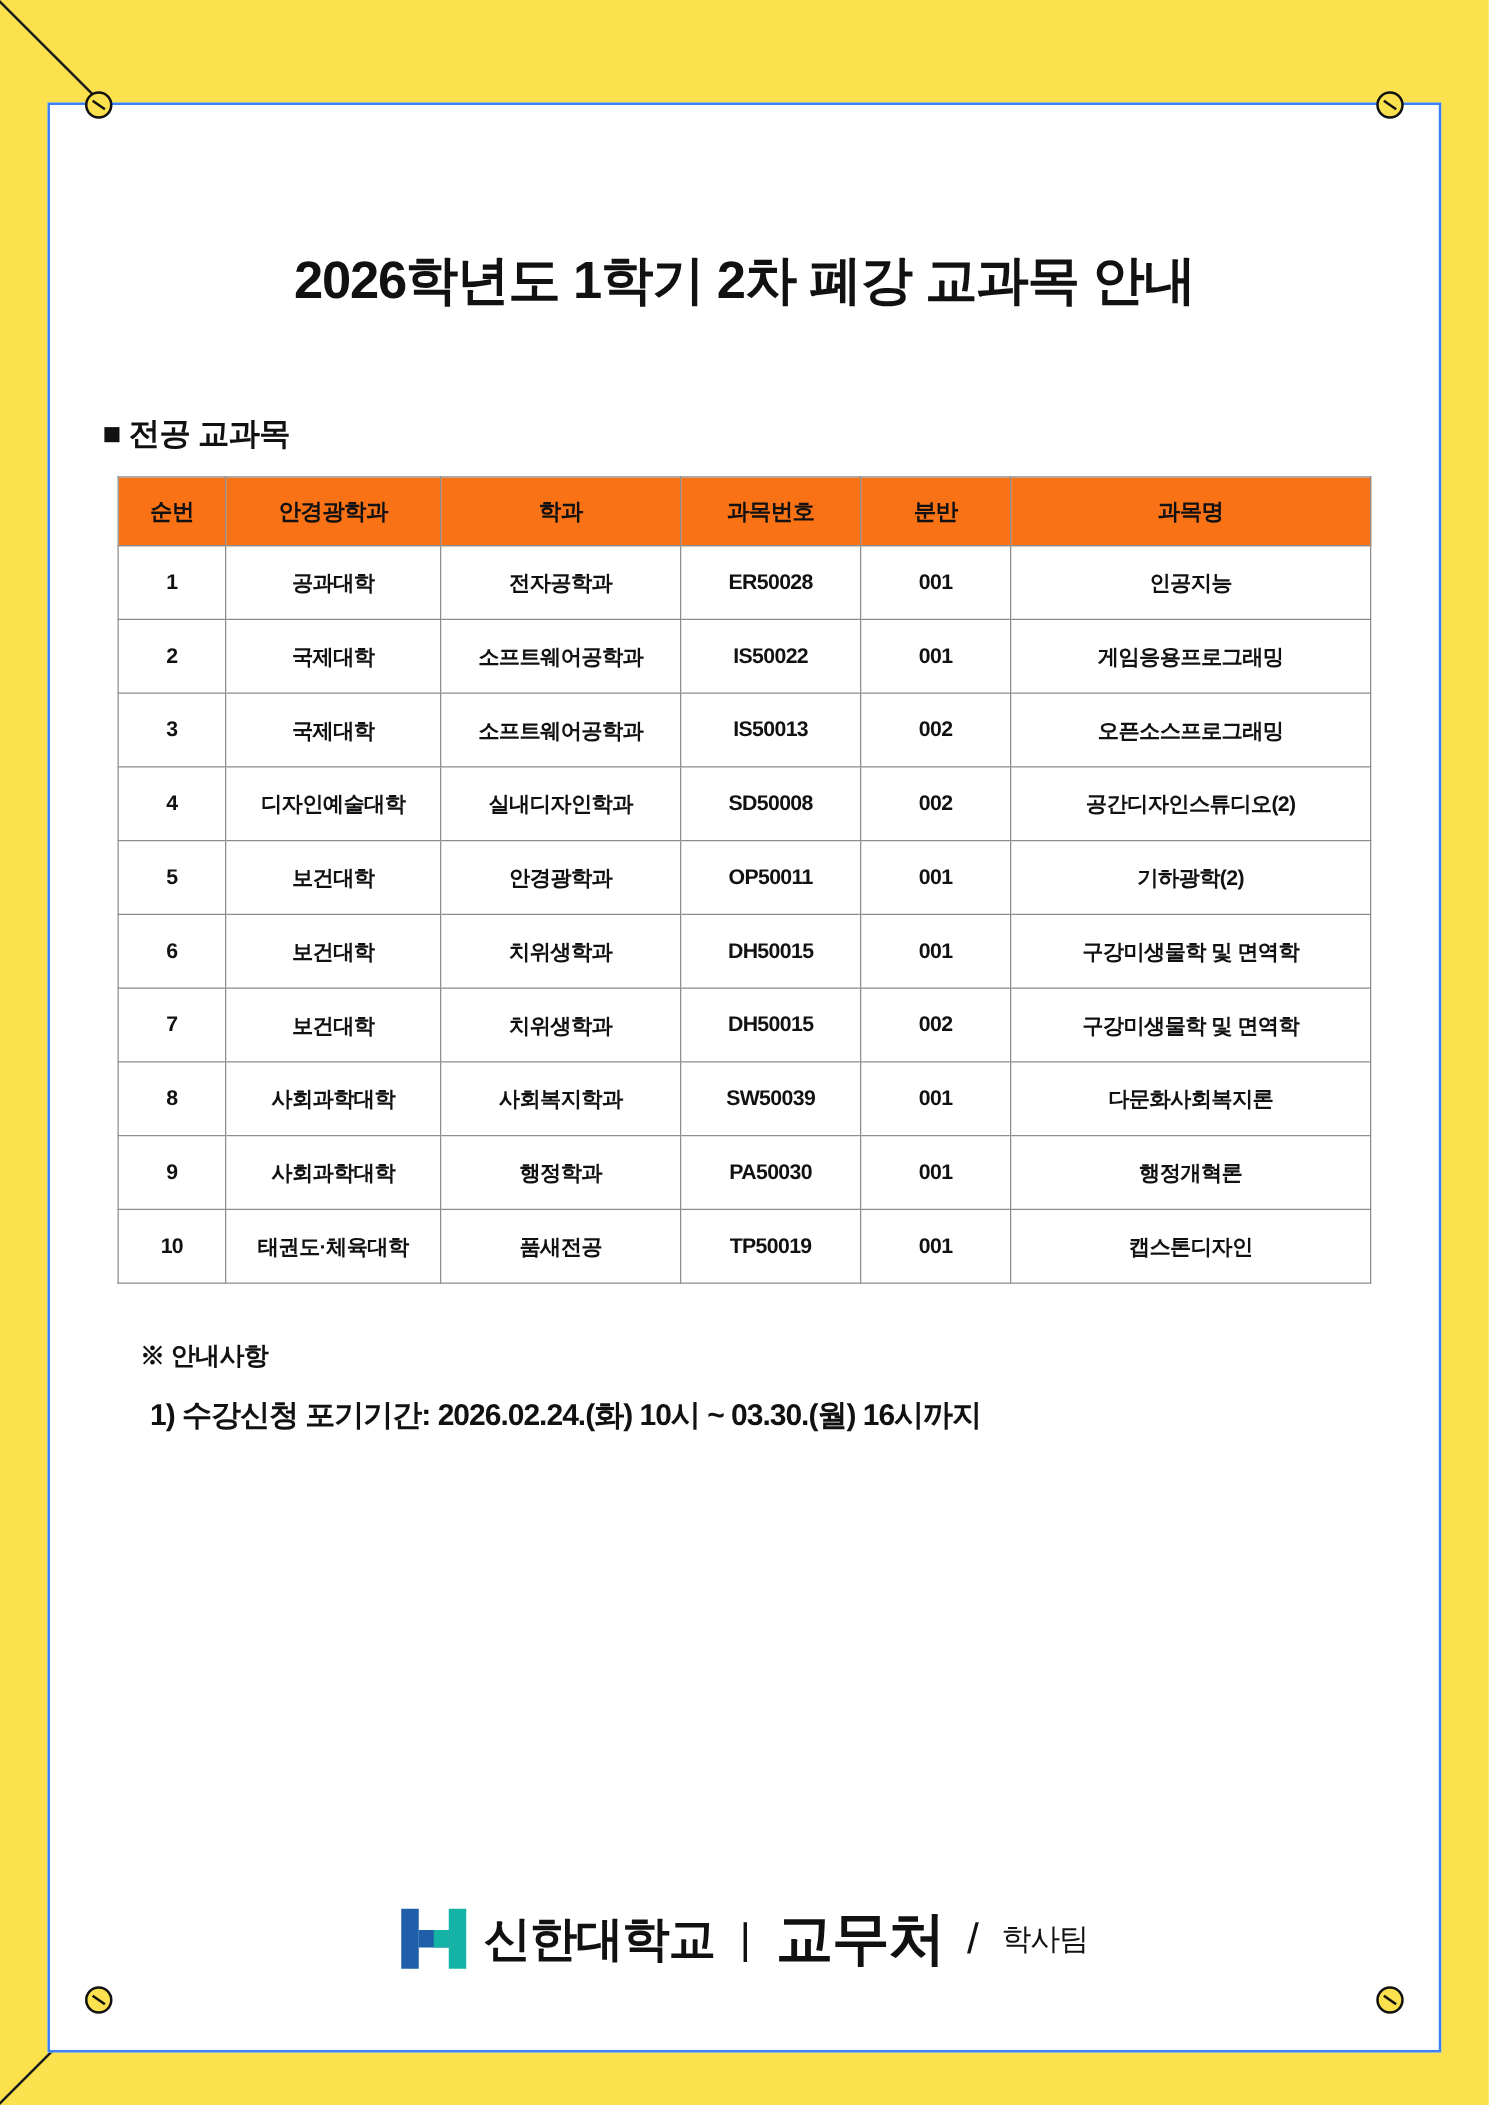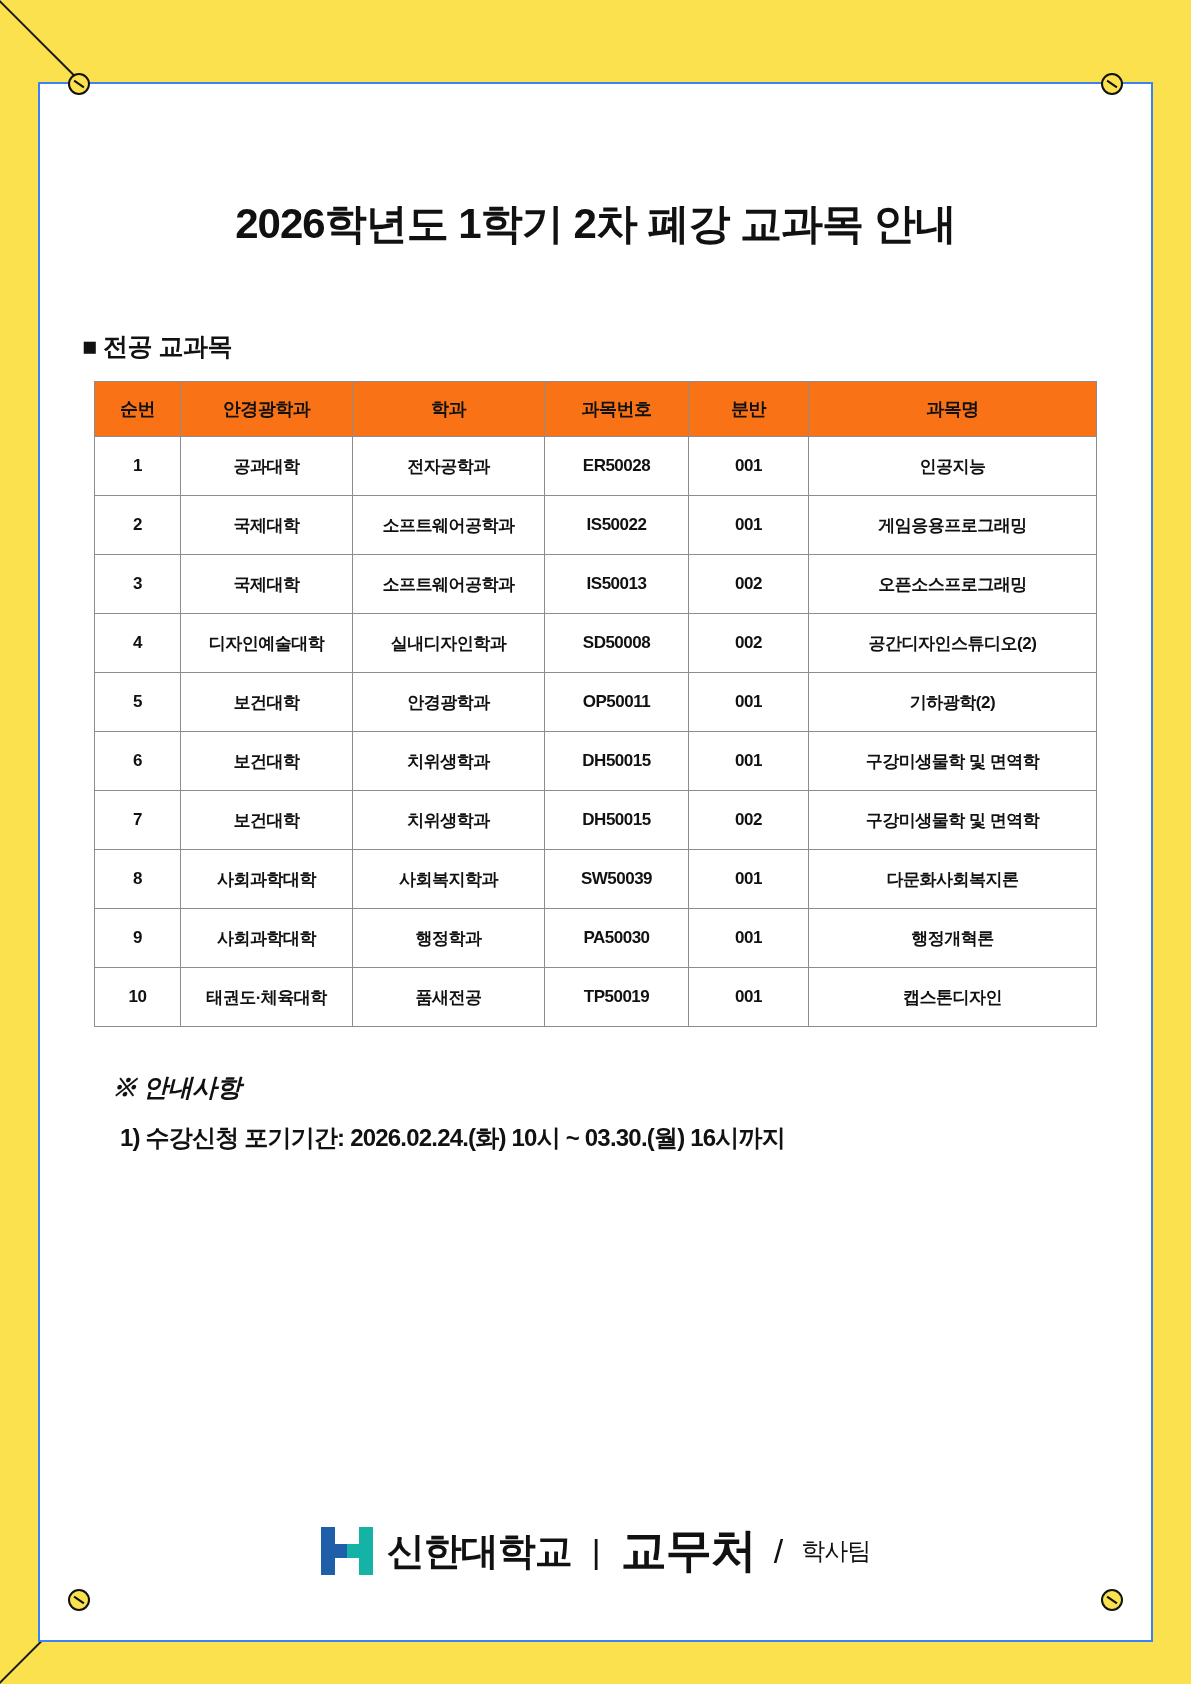--- a/index.html
+++ b/index.html
@@ -108,24 +108,23 @@
   .col-dept  { width: 192px; }
   .col-code  { width: 144px; }
   .col-sec   { width: 120px; }
   .col-name  { width: 288px; }
 
   .notes {
     margin: 44px 0 0 72px;
     color: #111;
   }
   .notes .note-title {
-    font-size: 25px;
+    font-size: 20px;
     font-weight: 600;
     letter-spacing: -0.5px;
-    font-style: italic;
   }
   .notes .note-item {
     font-size: 24px;
     font-weight: 600;
     letter-spacing: -0.8px;
     margin-top: 18px;
     margin-left: 8px;
   }
 
   .footer {

